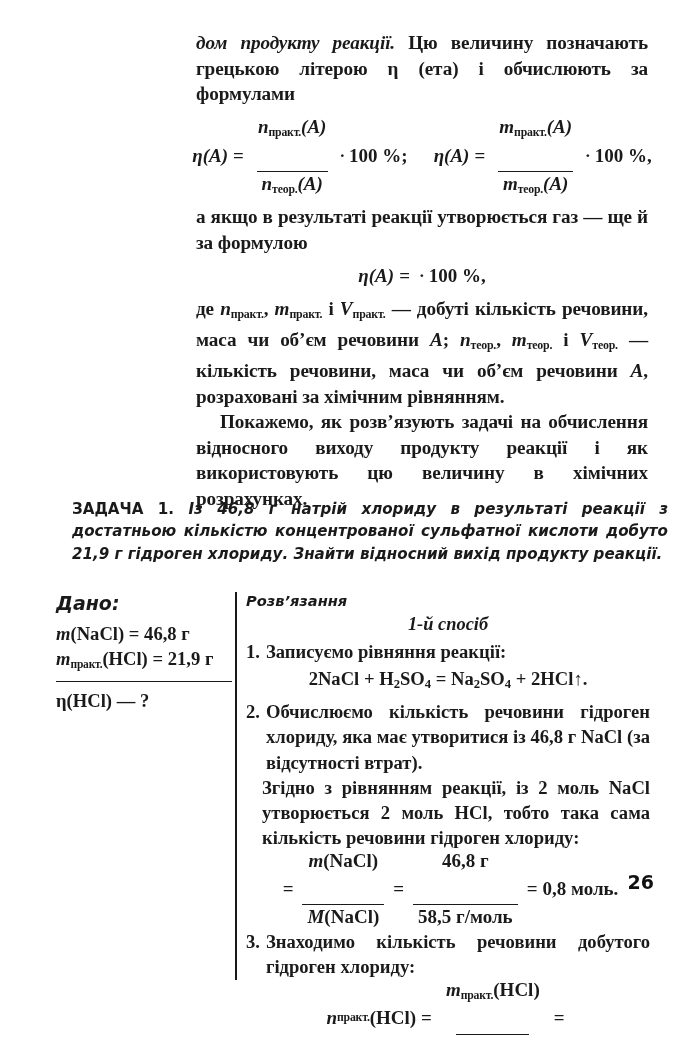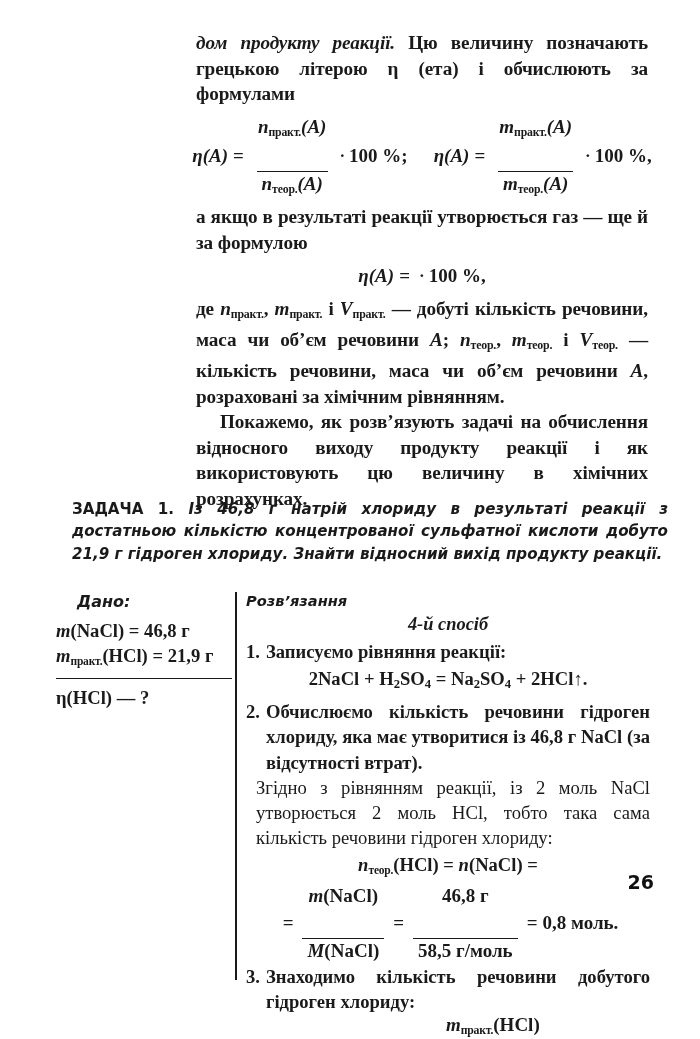--- a/index.html
+++ b/index.html
@@ -118,23 +118,22 @@
   .given {
     position: absolute;
     left: 56px;
     top: 592px;
     width: 172px;
   }
   .given-title {
     font-family: "DejaVu Sans", "Liberation Sans", sans-serif;
     font-weight: bold;
     font-style: italic;
-    font-size: 16px;
+    font-size: 19px;
     margin-bottom: 7px;
-    margin-left: 21px;
   }
   .given-line {
     font-size: 18.6px;
     font-weight: bold;
     line-height: 25px;
     white-space: nowrap;
   }
   .given-rule {
     border-top: 1.5px solid #1a1a1a;
     margin: 4px 0 4px 0;
@@ -185,25 +184,25 @@
   }
   .eq-center {
     text-align: center;
     font-size: 18.6px;
     font-weight: bold;
     line-height: 25px;
     margin: 2px 0;
   }
   .sub-line {
     font-size: 18.6px;
-    font-weight: normal;
+    font-weight: bold;
     line-height: 25.2px;
     text-align: justify;
     text-align-last: left;
-    margin-left: 10px;
+    margin-left: 16px;
   }
 
   .page-num {
     position: absolute;
     right: 46px;
     bottom: 18px;
     font-family: "DejaVu Sans", "Liberation Sans", sans-serif;
     font-weight: bold;
     font-size: 19px;
     color: #111;
@@ -277,37 +276,36 @@
 
     <div class="given-line"><span class="mi">m</span><sub class="sm">практ.</sub><span>(HCl)</span><span> = </span><span>21,9 г</span></div>
 
     <div class="given-rule"></div>
 
     <div class="given-find"><span>η</span><span>(HCl)</span><span> — ?</span></div>
   </div>
 
   <div class="solution">
     <div class="sol-title">Розв’язання</div>
-    <div class="sol-way">4-й спосіб</div>
+    <div class="sol-way">1-й спосіб</div>
 
     <div class="step">
       <span class="step-num">1.</span>
       <span class="step-text">Записуємо рівняння реакції:</span>
     </div>
 
     <div class="eq-center"><span>2NaCl</span><span> + </span><span><span>H</span><sub class="chem">2</sub><span>SO</span><sub class="chem">4</sub></span><span> = </span><span><span>Na</span><sub class="chem">2</sub><span>SO</span><sub class="chem">4</sub></span><span> + </span><span>2HCl↑.</span></div>
 
     <div class="step">
       <span class="step-num">2.</span>
       <span class="step-text">Обчислюємо кількість речовини гідроген хлориду, яка має утворитися із 46,8 г NaCl (за відсутності втрат).</span>
     </div>
 
     <div class="sub-line">Згідно з рівнянням реакції, із 2 моль NaCl утворюється 2 моль HCl, тобто така сама кількість речовини гідроген хлориду:</div>
 
-    <div class="eq-center"><span class="mi">n</span><sub class="sm">теор.</sub><span>(HCl)</span><span> = </span><span class="mi">n</span><span>(NaCl)</span><span> =</span></div>
 
     <div class="math-row">
       <span class="mexpr">
         <span class="mop">=</span>
         <span class="frac">
           <span class="num"><span class="mi">m</span><span>(NaCl)</span></span>
           <span class="den"><span class="mi">M</span><span>(NaCl)</span></span>
         </span>
         <span class="mop">=</span>
         <span class="frac">

